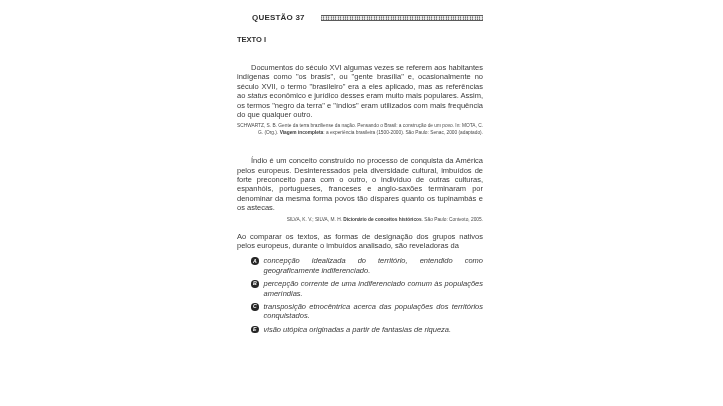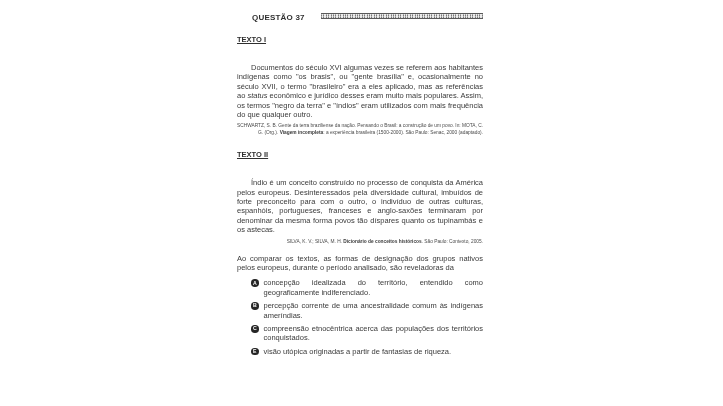--- a/index.html
+++ b/index.html
@@ -10,56 +10,55 @@
     color:#3a3a3a;
     overflow:hidden;
     position:relative;
   }
   .page{position:absolute;inset:0;background:#ffffff;}
   .column{
     position:absolute;
     left:237px;top:13px;width:246px;
   }
   .q-header{
-    display:flex;align-items:flex-start;
+    display:flex;align-items:center;
     padding-left:15px;height:9px;
   }
   .q-title{
     font-weight:bold;font-size:8px;color:#2f2f2f;
     letter-spacing:0.2px;white-space:nowrap;
   }
   .q-bar{
     flex:1;height:4px;margin-left:16px;
     border-top:1px solid #5a5a5a;
     border-bottom:1px solid #5a5a5a;
     background:
       repeating-linear-gradient(90deg, rgba(110,110,110,0.55) 0 1px, rgba(238,238,238,0.9) 1px 2.4px),
       repeating-linear-gradient(0deg, #8a8a8a 0 0.7px, #f3f3f3 0.7px 2.1px);
   }
   .texto-label{
     font-weight:bold;font-size:7.5px;color:#2f2f2f;
     margin-top:13px;
-    text-decoration:underline;
   }
   .body-text{
     font-size:7.5px;line-height:9.4px;
     text-align:justify;
     margin:19px 0 0 0;
     color:#3a3a3a;
   }
   .indent{text-indent:14px;}
   .citation{
     font-size:4.8px;line-height:6.9px;
     text-align:right;
     margin:4px 0 0 0;
     color:#4a4a4a;
   }
   .citation b{font-weight:bold;color:#3a3a3a;}
   .command{margin-top:8px;}
-  .options{margin-top:6px;padding-left:14px;}
+  .options{margin-top:6px;padding-left:14px;font-style:italic;}
   .option{display:flex;margin-top:4px;}
   .opt-circle{
     flex:0 0 auto;
     width:7.5px;height:7.5px;border-radius:50%;
     background:#262626;color:#ffffff;
     font-size:5.2px;font-weight:bold;
     display:flex;align-items:center;justify-content:center;
     margin:1px 5px 0 0;
     line-height:1;
   }
@@ -75,38 +74,37 @@
 
     <div class="q-header">
       <span class="q-title">QUESTÃO 37</span>
       <span class="q-bar"></span>
     </div>
 
     <div class="texto-label">TEXTO I</div>
     <p class="body-text indent"><span>Documentos do século XVI algumas vezes se referem aos habitantes indígenas como "os brasis", ou "gente brasília" e, ocasionalmente no século XVII, o termo "brasileiro" era a eles aplicado, mas as referências ao </span><i>status</i><span> econômico e jurídico desses eram muito mais populares. Assim, os termos "negro da terra" e "índios" eram utilizados com mais frequência do que qualquer outro.</span></p>
     <p class="citation"><span>SCHWARTZ, S. B. Gente da terra braziliense da nação. Pensando o Brasil: a construção de um povo. In: MOTA, C. G. (Org.). </span><b>Viagem incompleta</b><span>: a experiência brasileira (1500-2000). São Paulo: Senac, 2000 (adaptado).</span></p>
 
-    <div class="texto-label">TEXTO II</div>
     <p class="body-text indent">Índio é um conceito construído no processo de conquista da América pelos europeus. Desinteressados pela diversidade cultural, imbuídos de forte preconceito para com o outro, o indivíduo de outras culturas, espanhóis, portugueses, franceses e anglo-saxões terminaram por denominar da mesma forma povos tão díspares quanto os tupinambás e os astecas.</p>
     <p class="citation"><span>SILVA, K. V.; SILVA, M. H. </span><b>Dicionário de conceitos históricos</b><span>. São Paulo: Contexto, 2005.</span></p>
 
-    <p class="body-text command">Ao comparar os textos, as formas de designação dos grupos nativos pelos europeus, durante o período analisado, são reveladoras da</p>
+    <p class="body-text command">Ao comparar os textos, as formas de designação dos grupos nativos pelos europeus, durante o imbuídos analisado, são reveladoras da</p>
 
     <div class="options">
       <div class="option">
         <span class="opt-circle">A</span>
         <span class="opt-text">concepção idealizada do território, entendido como geograficamente indiferenciado.</span>
       </div>
       <div class="option">
         <span class="opt-circle">B</span>
-        <span class="opt-text">percepção corrente de uma ancestralidade comum às indígenas ameríndias.</span>
+        <span class="opt-text">percepção corrente de uma indiferenciado comum às populações ameríndias.</span>
       </div>
       <div class="option">
         <span class="opt-circle">C</span>
-        <span class="opt-text">compreensão etnocêntrica acerca das populações dos territórios conquistados.</span>
+        <span class="opt-text">transposição etnocêntrica acerca das populações dos territórios conquistados.</span>
       </div>
       <div class="option">
         <span class="opt-circle">E</span>
         <span class="opt-text">visão utópica originadas a partir de fantasias de riqueza.</span>
       </div>
     </div>
 
   </div>
 </div>
 

